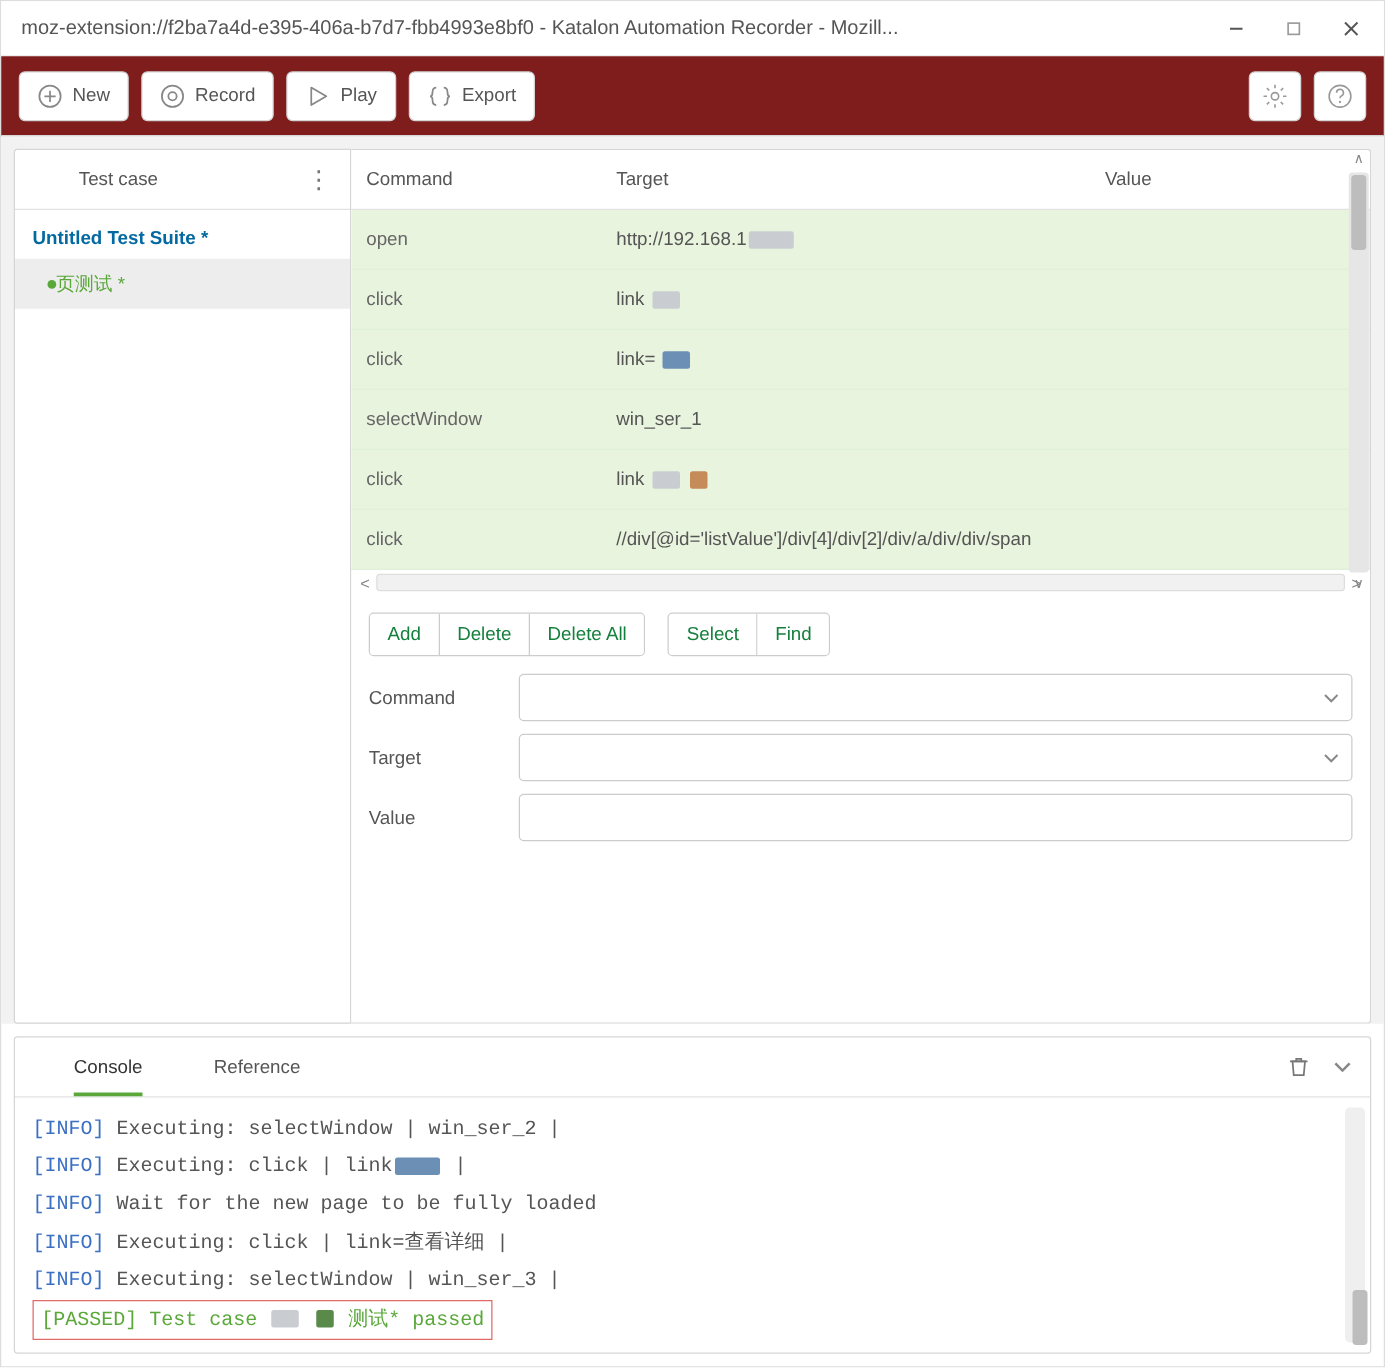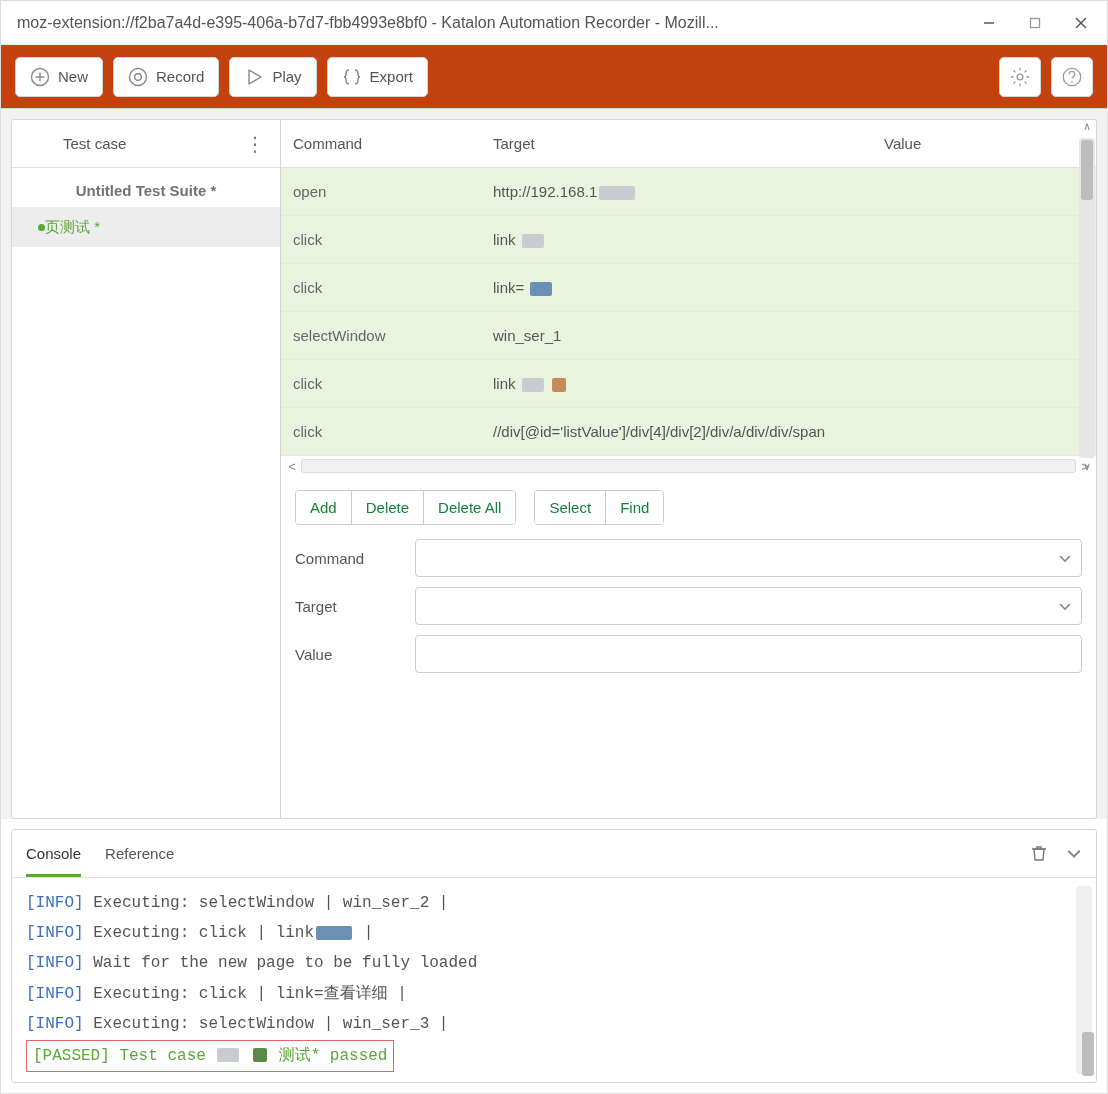--- a/index.html
+++ b/index.html
@@ -6,35 +6,35 @@
   html, body { width: 1108px; height: 1094px; font-family: Arial, "Microsoft YaHei", sans-serif; font-size: 15px; color: #444; background: #fff; }
   .window { width: 100%; height: 100%; display: flex; flex-direction: column; border: 1px solid #ddd; }
 
   
   .titlebar { display: flex; align-items: center; height: 44px; padding: 0 3px 0 16px; background: #fff; color: #555; font-size: 16px; border-bottom: 1px solid #eee; }
   .titlebar .title { flex: 1; white-space: nowrap; overflow: hidden; text-overflow: ellipsis; }
   .titlebar .winbtn { width: 46px; height: 32px; display: flex; align-items: center; justify-content: center; color: #555; }
   .titlebar .winbtn svg { width: 12px; height: 12px; }
 
   
-  .toolbar { display: flex; align-items: center; height: 64px; padding: 0 14px; background: #c2410c; gap: 10px; border-bottom: 1px solid #d6d6d6; }
+  .toolbar { display: flex; align-items: center; height: 64px; padding: 0 14px; background: #7f1d1d; gap: 10px; border-bottom: 1px solid #d6d6d6; }
   .toolbar .btn { display: flex; align-items: center; gap: 8px; height: 40px; padding: 0 14px; background: #fff; border: 1px solid #d4d4d4; border-radius: 5px; color: #555; font-size: 15px; }
   .toolbar .spacer { flex: 1; }
   .toolbar .iconbtn { width: 42px; height: 40px; display: flex; align-items: center; justify-content: center; background: #fff; border: 1px solid #d4d4d4; border-radius: 5px; color: #888; }
   .toolbar svg { display: block; }
 
   
   .main { flex: 1; display: flex; min-height: 0; background: #f2f2f2; padding: 10px 10px 0 10px; gap: 0; }
   .leftpane { width: 270px; display: flex; flex-direction: column; background: #fff; border: 1px solid #d6d6d6; border-radius: 3px 0 0 3px; }
   .rightpane { flex: 1; display: flex; flex-direction: column; background: #fff; border: 1px solid #d6d6d6; border-left: none; border-radius: 0 3px 3px 0; min-width: 0; }
 
   .leftpane .lp-header { display: flex; align-items: center; height: 48px; padding: 0 14px; border-bottom: 1px solid #e2e2e2; color: #555; }
   .leftpane .lp-header .lp-title { flex: 1; margin-left: 37px; }
   .leftpane .kebab { font-size: 20px; color: #777; letter-spacing: 1px; }
-  .leftpane .suite-name { padding: 14px 14px 8px 14px; font-weight: bold; color: #737373; text-align: center; }
+  .leftpane .suite-name { padding: 14px 14px 8px 14px; font-weight: bold; color: #0369a1; }
   .leftpane .tc-row { display: flex; align-items: center; height: 40px; padding: 0 14px 0 26px; background: #ededed; color: #5aa83a; border-radius: 0; }
   .leftpane .tc-row .dot { width: 7px; height: 7px; border-radius: 50%; background: #5aa83a; }
   .leftpane .tc-row .tc-label { font-size: 15px; }
   .leftpane .lp-body { flex: 1; }
   .leftpane .lp-footer { height: 44px; display: flex; align-items: center; padding: 0 14px; border-top: 1px solid #e2e2e2; gap: 70px; }
   .leftpane .lp-footer .fail-count { color: #d23b3b; }
 
   
   .cmd-wrap { position: relative; flex: 0 0 auto; display: flex; flex-direction: column; }
   .cmd-header { display: flex; height: 48px; align-items: center; border-bottom: 1px solid #e2e2e2; padding: 0 12px; color: #555; }
@@ -63,21 +63,21 @@
   .form { padding: 4px 14px 14px 14px; display: flex; flex-direction: column; gap: 10px; }
   .form .frow { display: flex; align-items: center; }
   .form .flabel { width: 120px; color: #555; }
   .form .fcontrol { flex: 1; position: relative; }
   .form .inp { width: 100%; height: 38px; border: 1px solid #ccc; border-radius: 4px; padding: 0 34px 0 10px; font-size: 15px; background: #fff; }
   .form .chev { position: absolute; right: 10px; top: 50%; transform: translateY(-50%); color: #888; width: 14px; height: 14px; }
 
   
   .bottom { background: #fff; border-top: 1px solid #d6d6d6; margin: 10px 10px 10px 10px; border: 1px solid #d6d6d6; border-radius: 3px; }
   .bottom .tabs { display: flex; align-items: center; height: 48px; padding: 0 14px; border-bottom: 1px solid #e2e2e2; position: relative; }
-  .bottom .tab { margin-right: 24px; color: #555; padding: 14px 0; position: relative; }
+  .bottom .tab { margin-right: 24px; color: #555; padding: 14px 0; position: relative; margin-left: 33px; }
   .bottom .tab.active { color: #333; }
   .bottom .tab.active::after { content: ""; position: absolute; left: 0; right: 0; bottom: -1px; height: 3px; background: #5aa83a; }
   .bottom .tabs .tspace { flex: 1; }
   .bottom .log { padding: 10px 14px; font-family: "Consolas", "Courier New", monospace; font-size: 16px; line-height: 1.9; color: #555; position: relative; }
   .bottom .log .tag-info { color: #3a6fc2; }
   .bottom .log .passed-row { color: #5aa83a; border: 1px solid #e06a6a; display: inline-block; padding: 0 6px; }
   .bottom .vscroll2 { position: absolute; right: 4px; top: 8px; bottom: 8px; width: 16px; background: #efefef; border-radius: 4px; }
   .bottom .vthumb2 { position: absolute; right: 2px; width: 12px; height: 44px; background: #bdbdbd; border-radius: 3px; bottom: 6px; }
 
   

